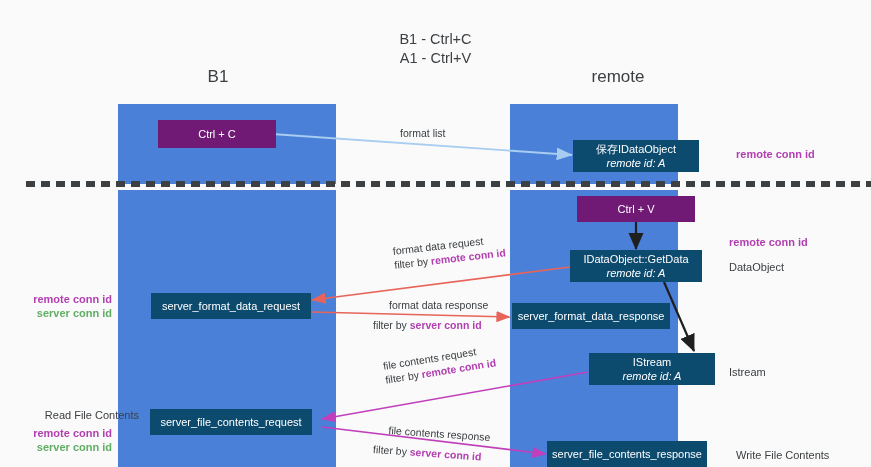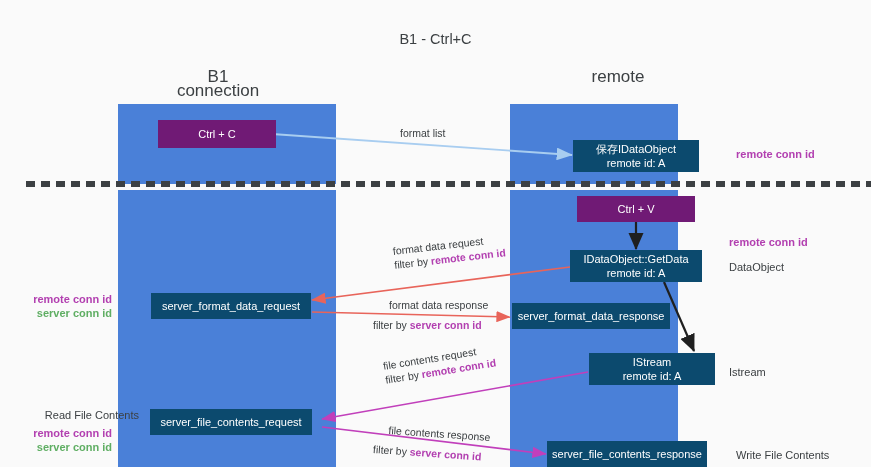--- a/index.html
+++ b/index.html
@@ -52,21 +52,21 @@
     align-items: center;
     justify-content: center;
     color: #ffffff;
     font-size: 11px;
     line-height: 14px;
     text-align: center;
     padding: 2px 4px;
   }
   .node.green { background: #701a75; }
   .node.orange { background: #0c4a6e; }
-  .node .l2 { display: block; }
+  .node .l2 { display: block; font-style: italic; }
 
   
   .dashed {
     height: 6px;
     background-image: repeating-linear-gradient(
       to right,
       #3c4043 0px, #3c4043 9px,
       rgba(0,0,0,0) 9px, rgba(0,0,0,0) 15px
     );
   }
@@ -99,25 +99,25 @@
     pointer-events: none;
   }
 </style>
 </head>
 <body>
 
 <div id="stage">
 
   <div class="abs title">
     <div>B1 - Ctrl+C</div>
+    <div>A1 - Ctrl+V</div>
   </div>
 
   <div class="abs col-head" style="left:148px; top:46px; width:140px;">
     <div>B1</div>
-    <div>connection</div>
   </div>
   <div class="abs col-head" style="left:548px; top:46px; width:140px;">
     <div>remote</div>
   </div>
 
   <div class="abs lane" style="left:118px; top:80px; width:218px; height:80px;"></div>
   <div class="abs lane" style="left:118px; top:166px; width:218px; height:292px;"></div>
   <div class="abs lane" style="left:510px; top:80px; width:168px; height:80px;"></div>
   <div class="abs lane" style="left:510px; top:166px; width:168px; height:292px;"></div>
 

